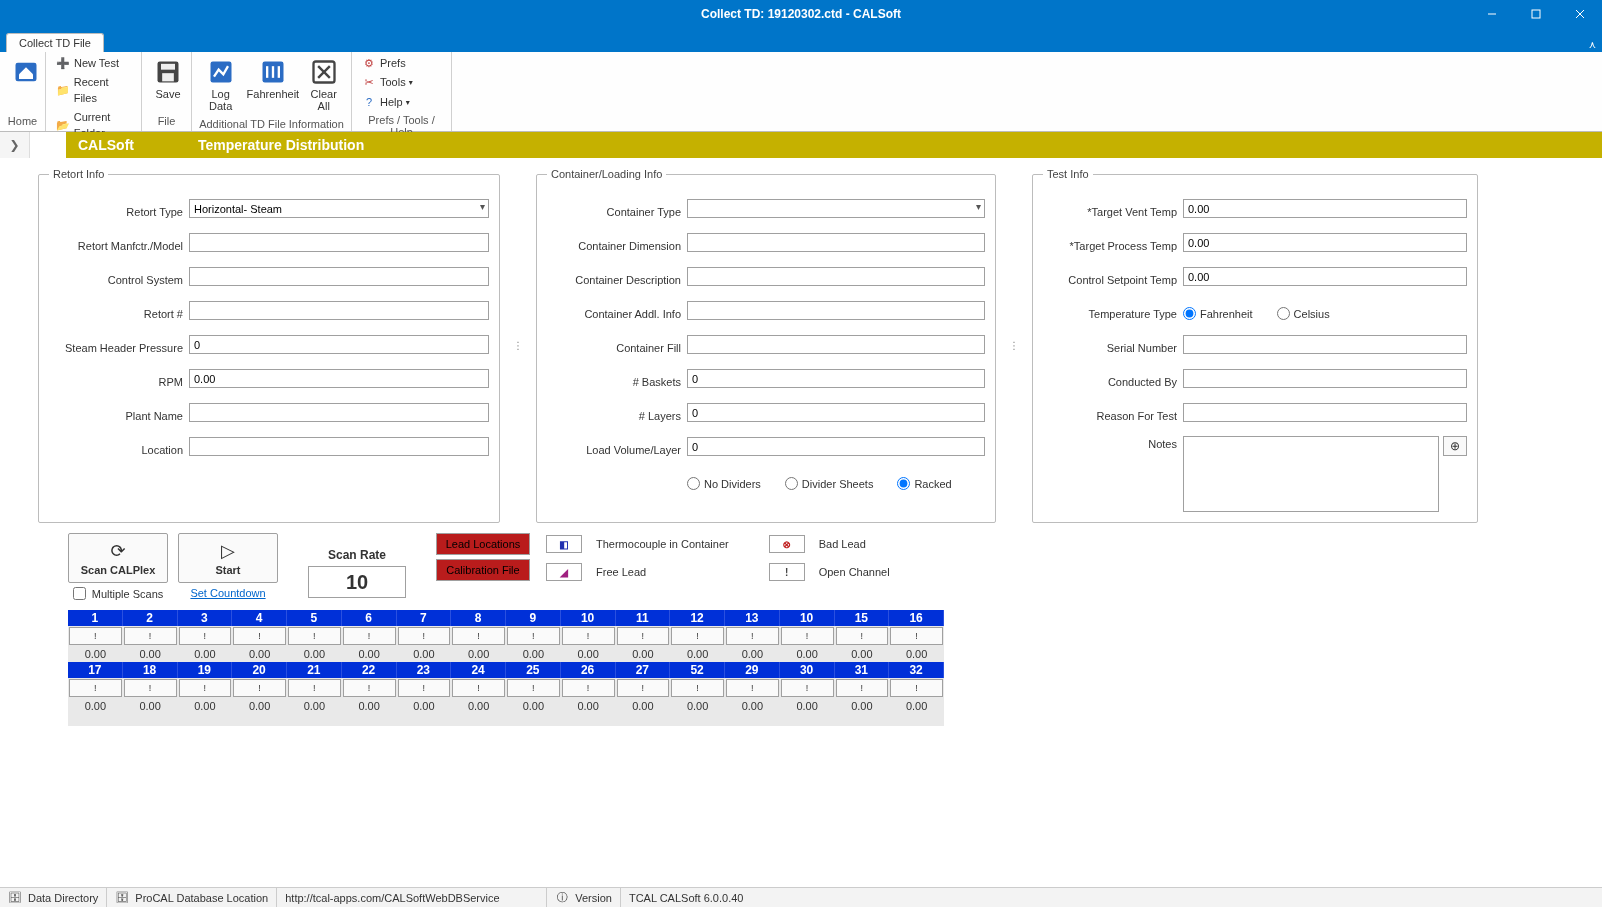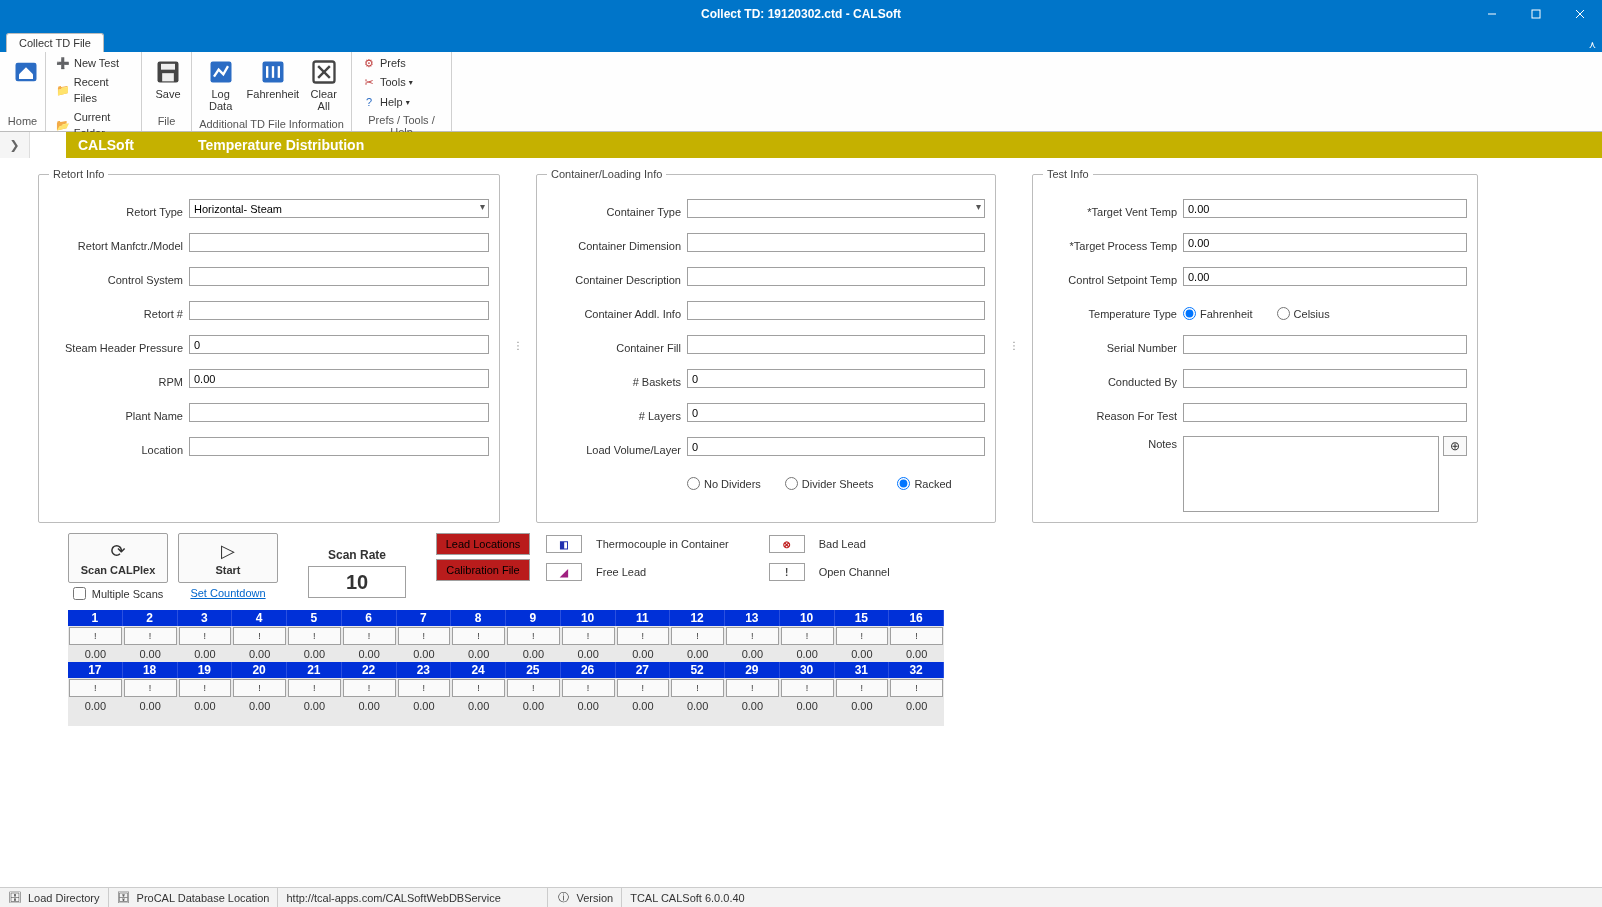--- a/index.html
+++ b/index.html
@@ -551,21 +551,21 @@
         <div class="ch-val">0.00</div>
         <div class="ch-val">0.00</div>
         <div class="ch-val">0.00</div>
       </div>
   </div>
 </div>
 
 <div class="statusbar">
   <div class="status-item">
     <span class="sicon-sb">🗄</span>
-    <span>Load Directory</span>
+    <span>Data Directory</span>
   </div>
   <div class="status-item">
     <span class="sicon-sb">🗄</span>
     <span>ProCAL Database Location</span>
   </div>
   <div class="status-item" style="width:270px">
       <span>http://tcal-apps.com/CALSoftWebDBService</span>
     </div>
   <div class="status-item">
     <span class="sicon-sb">ⓘ</span>

